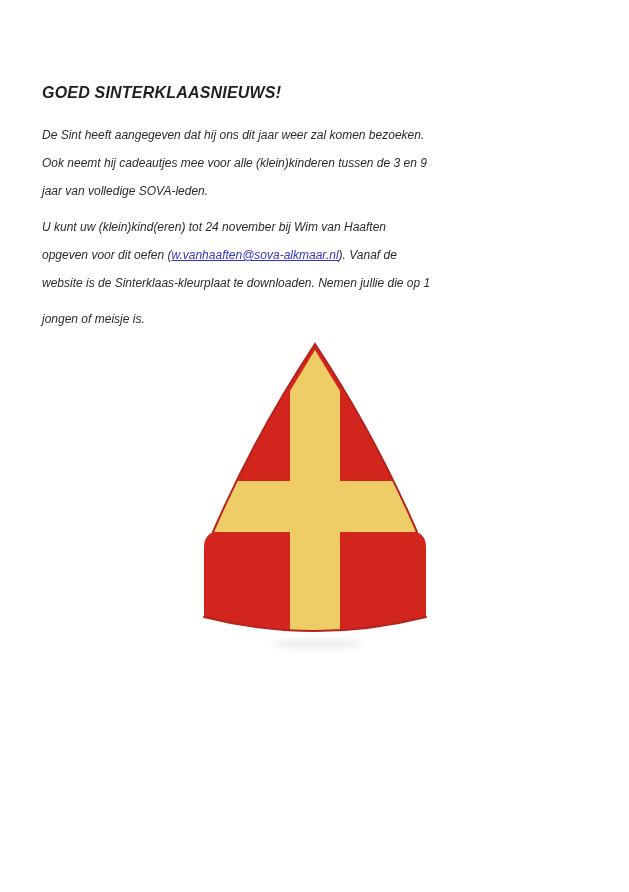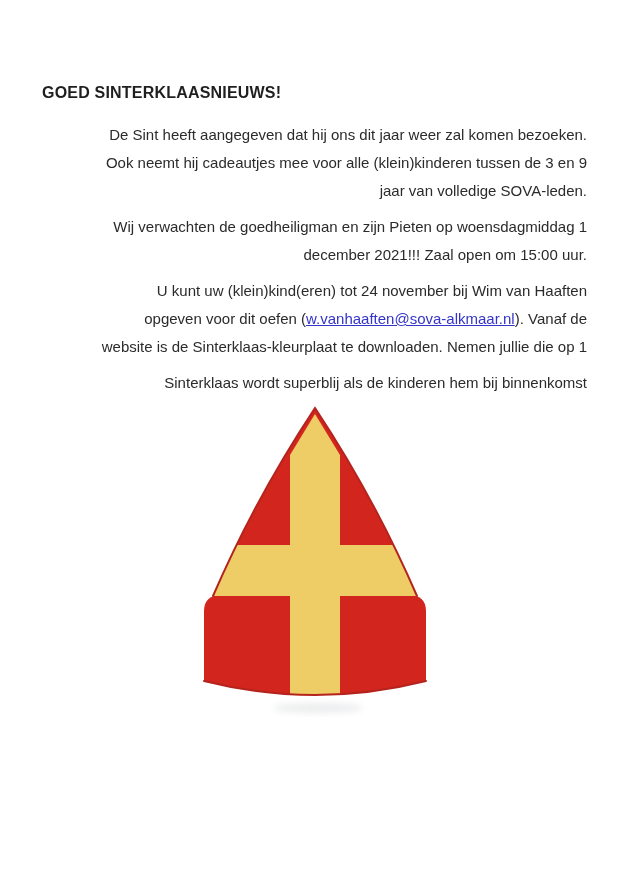--- a/index.html
+++ b/index.html
@@ -3,42 +3,42 @@
 <meta charset="utf-8">
 <style>
   html, body { margin: 0; padding: 0; background: #ffffff; }
   .page {
     position: relative;
     width: 629px;
     height: 892px;
     background: #ffffff;
     font-family: "Liberation Sans", sans-serif;
     overflow: hidden;
+    font-style: italic;
   }
   .content {
     position: absolute;
     left: 42px;
     top: 78px;
     width: 545px;
   }
   h1.doc-heading {
     margin: 0 0 14px 0;
     font-size: 16px;
     line-height: 29px;
     font-weight: 700;
     color: #1f1f1f;
     letter-spacing: 0.2px;
   }
   .para { margin: 0 0 8px 0; }
   .line {
-    font-size: 15px;
+    font-size: 12px;
     line-height: 28px;
     color: #2b2b2b;
     white-space: nowrap;
-    text-align: right;
   }
   a.email-link {
     color: var(--link, #3434c9);
     text-decoration: underline;
     cursor: pointer;
   }
   .figure {
     margin-top: 7px;
     text-align: center;
   }
@@ -55,38 +55,34 @@
   <div class="content">
 
     <h1 class="doc-heading">GOED SINTERKLAASNIEUWS!</h1>
 
     <div class="para">
       <div class="line">De Sint heeft aangegeven dat hij ons dit jaar weer zal komen bezoeken.</div>
       <div class="line">Ook neemt hij cadeautjes mee voor alle (klein)kinderen tussen de 3 en 9</div>
       <div class="line">jaar van volledige SOVA-leden.</div>
     </div>
 
-    <div class="para">
-      <div class="line">Wij verwachten de goedheiligman en zijn Pieten op woensdagmiddag 1</div>
-      <div class="line">december 2021!!! Zaal open om 15:00 uur.</div>
-    </div>
 
     <div class="para">
       <div class="line">U kunt uw (klein)kind(eren) tot 24 november bij Wim van Haaften</div>
       <div class="line">
         <span>opgeven voor dit oefen (</span><a class="email-link">w.vanhaaften@sova-alkmaar.nl</a><span>). Vanaf de</span>
       </div>
       <div class="line">website is de Sinterklaas-kleurplaat te downloaden. Nemen jullie die op 1</div>
     </div>
 
     <div class="para">
+      <div class="line">jongen of meisje is.</div>
     </div>
 
     <div class="para">
-      <div class="line">Sinterklaas wordt superblij als de kinderen hem bij binnenkomst</div>
     </div>
 
     <div class="figure">
       <svg class="mitre" width="230" height="312" viewBox="0 0 230 312" role="img" aria-label="Sinterklaas mitre">
         <defs>
           <clipPath id="mitreClip">
             <path d="M115,3 Q56,92 13,191 L217,191 Q174,92 115,3 Z"></path>
             <path d="M4,206 Q4,190 22,190 L208,190 Q226,190 226,206 L226,276 Q115,304 4,276 Z"></path>
           </clipPath>
           <filter id="soft" x="-50%" y="-150%" width="200%" height="400%">

